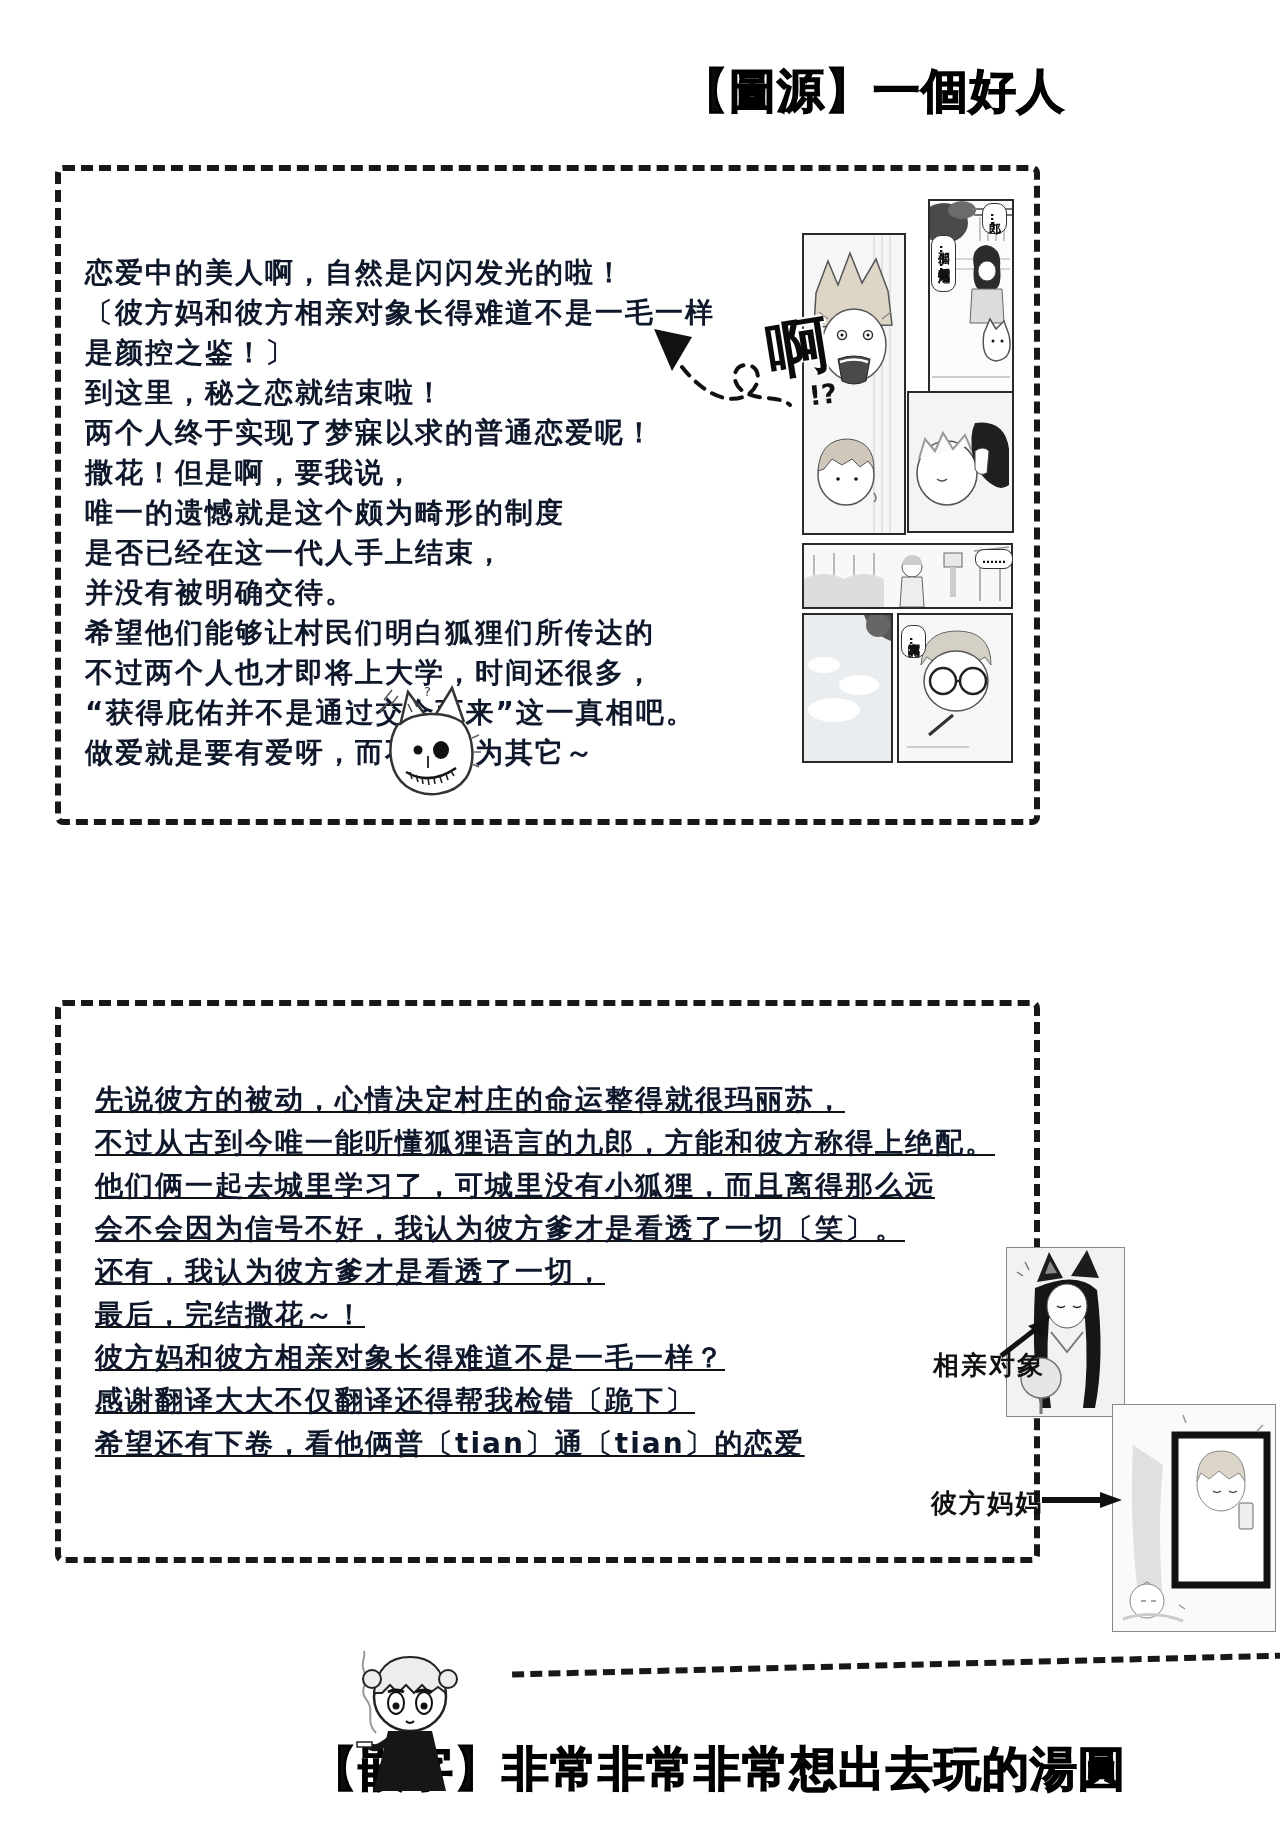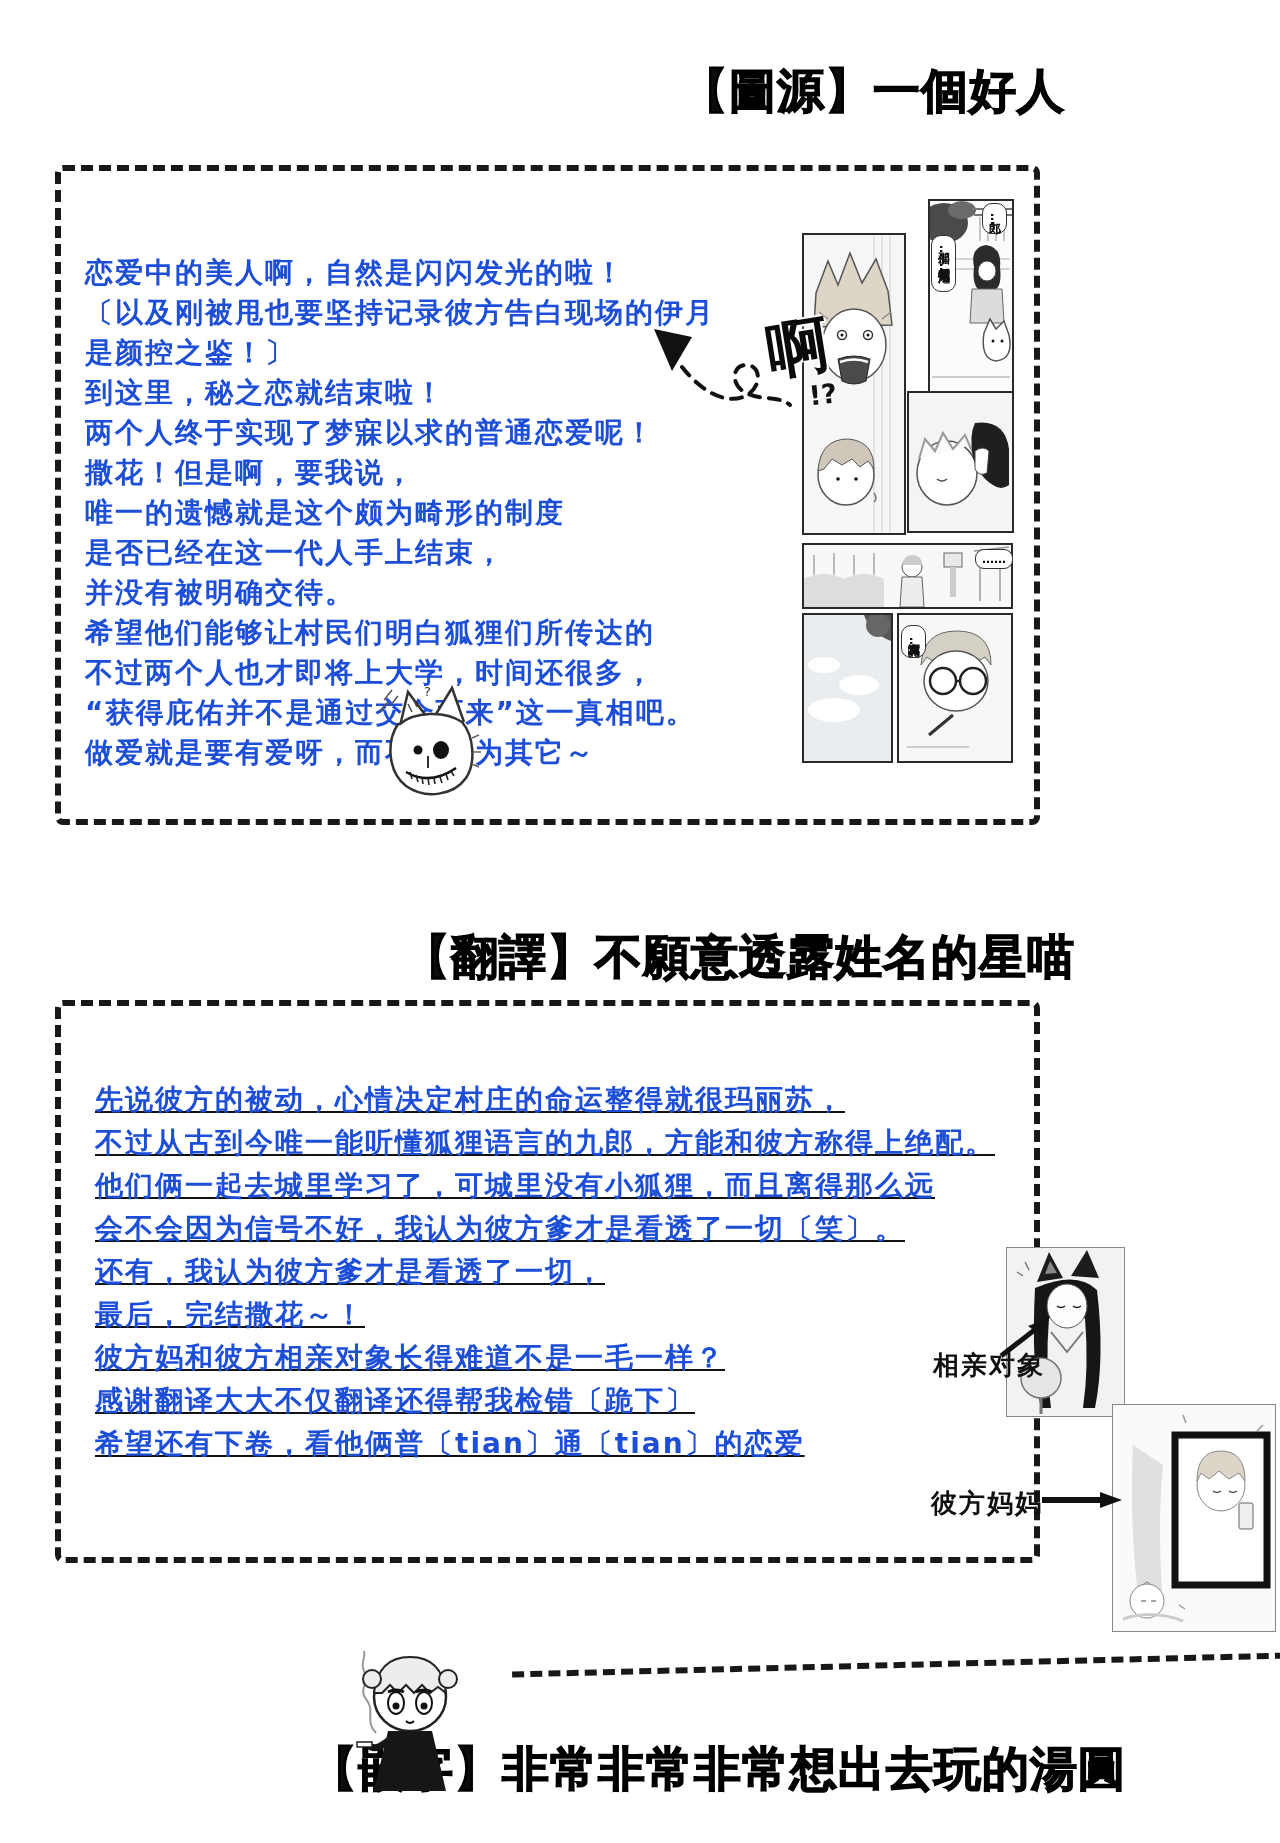--- a/index.html
+++ b/index.html
@@ -4,21 +4,21 @@
 <style>
   html,body{margin:0;padding:0;background:#fff;}
   .page{position:relative;width:1280px;height:1843px;background:#fff;overflow:hidden;
         font-family:"DejaVu Sans",sans-serif;color:#111;}
   
   .h0{position:absolute;font-weight:900;font-size:47px;letter-spacing:1px;white-space:nowrap;
       -webkit-text-stroke:1.3px #000;color:#0c0c0c;}
   
   .dashbox{position:absolute;border:6px dashed #181818;border-radius:8px;background:transparent;}
   
-  .hand{font-weight:800;font-size:28px;letter-spacing:2px;white-space:nowrap;color:#1d4ed8;}
+  .hand{font-weight:800;font-size:28px;letter-spacing:2px;white-space:nowrap;color:#0f172a;}
   .lines{position:absolute;}
   .l1{height:40px;line-height:40px;}
   .l2{height:43px;line-height:43px;}
   .small-label{position:absolute;font-weight:800;font-size:26px;letter-spacing:2px;white-space:nowrap;color:#101010;}
   
   .collage{position:absolute;}
   .panel{position:absolute;border:2px solid #2a2a2a;background:#f6f6f6;overflow:hidden;}
   .panel svg{display:block;}
   .scream{position:absolute;font-weight:900;font-size:62px;color:#0a0a0a;transform:rotate(-9deg);
           text-shadow:0 0 2px #fff,0 0 4px #fff,2px 2px 0 #fff,-2px -2px 0 #fff;z-index:4;}
@@ -37,21 +37,21 @@
 <body>
 
 <div class="page">
 
   <div class="h0" style="top:60px;right:215px;">【圖源】一個好人</div>
 
   <div class="dashbox" style="left:55px;top:165px;width:973px;height:648px;">
 
     <div class="lines" style="left:24px;top:82px;">
       <div class="hand l1">恋爱中的美人啊，自然是闪闪发光的啦！</div>
-      <div class="hand l1">〔以及刚被甩也要坚持记录彼方告白现场的伊月</div>
+      <div class="hand l1">〔彼方妈和彼方相亲对象长得难道不是一毛一样</div>
       <div class="hand l1">是颜控之鉴！〕</div>
       <div class="hand l1">到这里，秘之恋就结束啦！</div>
       <div class="hand l1">两个人终于实现了梦寐以求的普通恋爱呢！</div>
       <div class="hand l1">撒花！但是啊，要我说，</div>
       <div class="hand l1">唯一的遗憾就是这个颇为畸形的制度</div>
       <div class="hand l1">是否已经在这一代人手上结束，</div>
       <div class="hand l1">并没有被明确交待。</div>
       <div class="hand l1">希望他们能够让村民们明白狐狸们所传达的</div>
       <div class="hand l1">不过两个人也才即将上大学，时间还很多，</div>
       <div class="hand l1">“获得庇佑并不是通过交合而来”这一真相吧。</div>
@@ -171,21 +171,20 @@
     <text x="46" y="16" font-size="13" fill="#333">?</text>
     <path d="M20,44 C8,62 10,92 28,106 C48,120 76,115 88,98 C98,83 96,56 84,42 C66,30 36,32 22,44 Z" fill="#fff" stroke="#333" stroke-width="2.5"></path>
     <circle cx="40" cy="70" r="4.5" fill="#111"></circle>
     <ellipse cx="63" cy="70" rx="8" ry="9" fill="#111"></ellipse>
     <path d="M50,76 L50,88" stroke="#333" stroke-width="2"></path>
     <path d="M28,92 Q52,106 78,88" stroke="#111" stroke-width="2.5" fill="none"></path>
     <path d="M32,92 l2,7 M38,95 l2,7 M44,97 l1,7 M50,98 l1,7 M56,98 l1,6 M62,97 l2,6 M68,94 l2,6 M73,91 l3,5" stroke="#222" stroke-width="1.6"></path>
     <path d="M94,58 l7,-3 M96,72 l7,0 M94,84 l7,3" stroke="#666" stroke-width="1.5"></path>
   </svg>
 
-  <div class="h0" style="top:926px;right:205px;">【翻譯】不願意透露姓名的星喵</div>
 
   <div class="dashbox" style="left:55px;top:1000px;width:973px;height:551px;">
     <div class="lines" style="left:34px;top:72px;text-decoration:underline;">
       <div class="hand l2">先说彼方的被动，心情决定村庄的命运整得就很玛丽苏，</div>
       <div class="hand l2">不过从古到今唯一能听懂狐狸语言的九郎，方能和彼方称得上绝配。</div>
       <div class="hand l2">他们俩一起去城里学习了，可城里没有小狐狸，而且离得那么远</div>
       <div class="hand l2">会不会因为信号不好，我认为彼方爹才是看透了一切〔笑〕。</div>
       <div class="hand l2">还有，我认为彼方爹才是看透了一切，</div>
       <div class="hand l2">最后，完结撒花～！</div>
       <div class="hand l2">彼方妈和彼方相亲对象长得难道不是一毛一样？</div>

